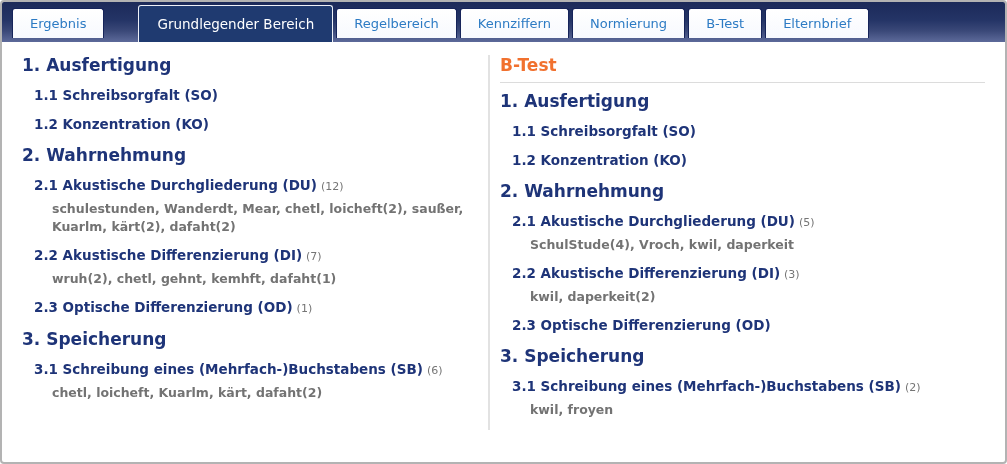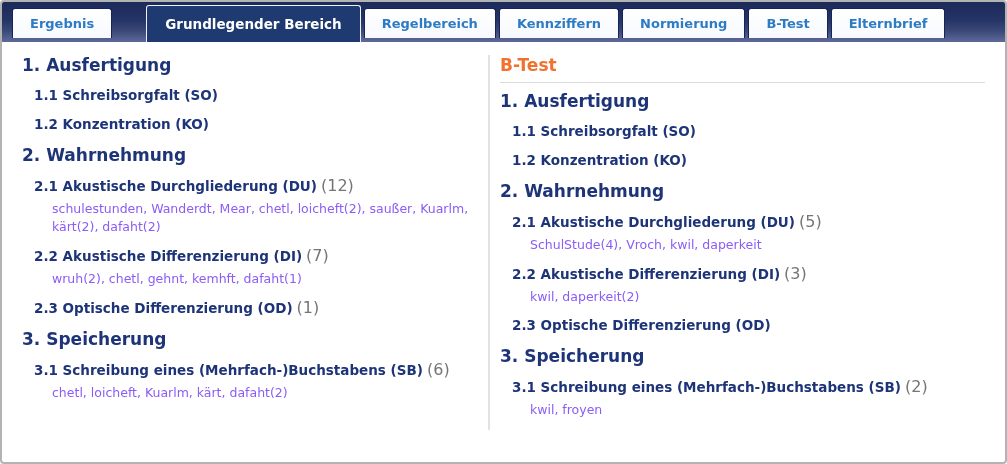--- a/index.html
+++ b/index.html
@@ -12,21 +12,21 @@
   
   .tabbar {
     height:40px; box-sizing:border-box;
     background:linear-gradient(180deg,#1c2a59 0%,#243466 45%,#3a4878 72%,#5d6a9a 100%);
     display:flex; align-items:flex-end; padding-left:8px;
   }
   .tab {
     box-sizing:border-box; height:30px; margin:0 1px 4px 2px; padding:0 17px;
     display:flex; align-items:center; white-space:nowrap;
     background:linear-gradient(180deg,#ffffff 0%,#f7f9fe 100%);
-    color:#2d7bc4; font-size:13px; font-weight:bold;
+    color:#2d7bc4; font-size:13px; font-weight:normal;
     border:1px solid #16245a; border-bottom:none;
     border-radius:3px 3px 0 0; cursor:pointer;
   }
   .tab.active {
     height:37px; margin-bottom:0; padding:16px 18px;
     background:#1f3a70; color:#ffffff; font-size:13.5px;
     border:1px solid #eef1f8; border-bottom:none;margin-left:33px;
   }
   
   .content {
@@ -42,25 +42,25 @@
   }
   .section h3 {
     margin:0 0 11px; font-size:17px; line-height:21px;
     color:#1e3478; font-weight:bold;
   }
   .item-label {
     margin:0 12px 12px; font-size:13.5px; line-height:17px;
     color:#1e3478; font-weight:bold;
   }
   .item-label .count {
-    font-size:16px; font-weight:normal; color:#757575; margin-left:4px;
+    font-size:11px; font-weight:normal; color:#757575; margin-left:4px;
   }
   .words {
     margin:-7px 0 11px 30px; font-size:12.5px; line-height:18px;
-    color:#8b5cf6; font-weight:normal;
+    color:#737373; font-weight:bold;
   }
 </style>
 </head>
 <body>
 
 <div class="page">
 
   <div class="tabbar">
     <div class="tab">Ergebnis</div>
     <div class="tab active">Grundlegender Bereich</div>

